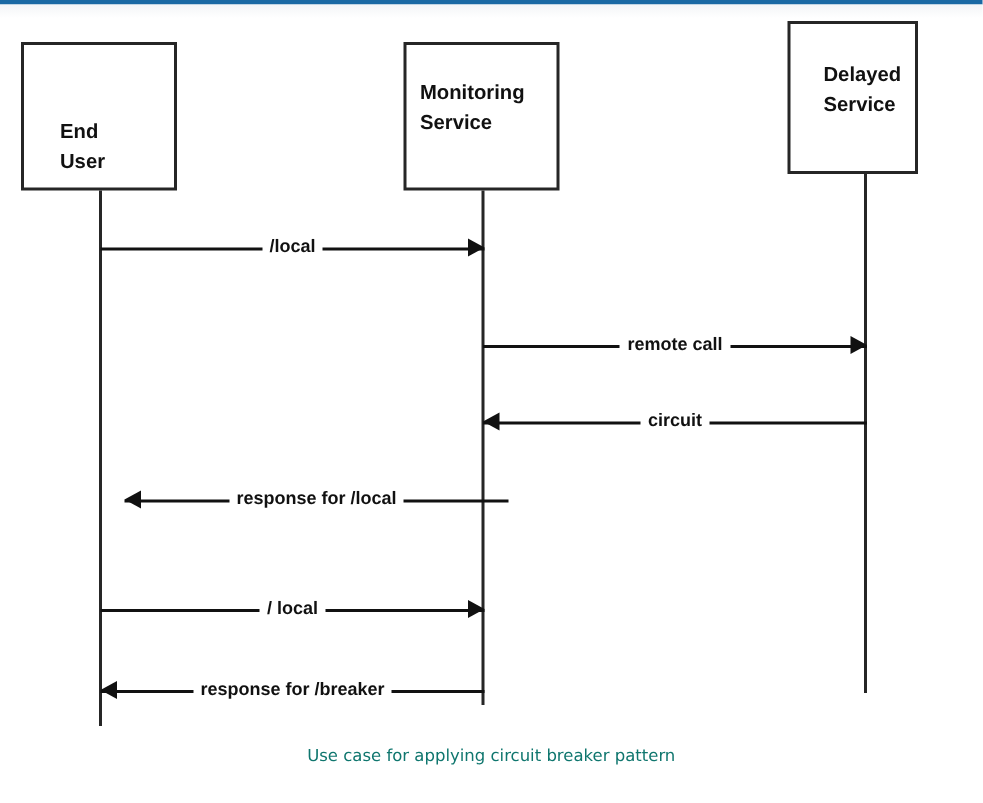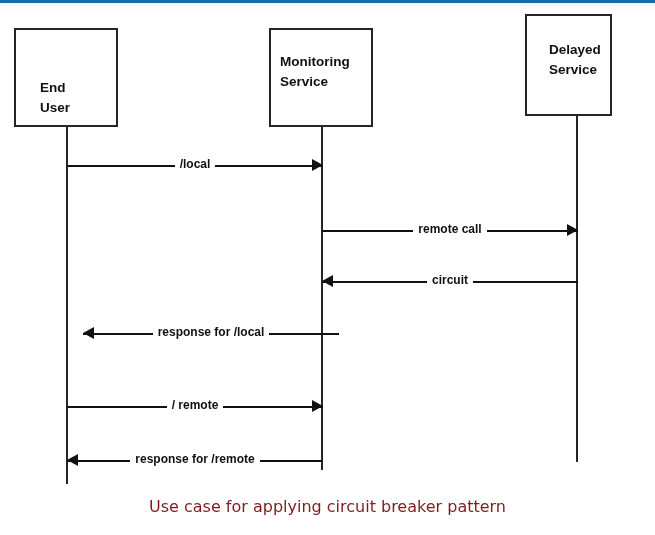--- a/index.html
+++ b/index.html
@@ -108,22 +108,22 @@
   }
   .msg .mlabel b { font-weight: bold; }
   .msg .mlabel span.reg { font-weight: bold; }
 
   
   .caption {
     position: absolute;
     left: 0;
     width: 655px;
     text-align: center;
-    font-size: 16px;
-    color: #7f1d1d;
+    font-size: 11px;
+    color: #0f766e;
     font-family: "DejaVu Sans", sans-serif;
   }
 </style>
 </head>
 <body>
 
 <div id="canvas">
 
   <div class="top-rule"></div>
   <div class="top-rule-fade"></div>
@@ -164,24 +164,24 @@
 
   <div class="msg to-left" style="left:67px; top:323px; width:256px;margin-left:16px;">
     <div class="line" style="width:256px;"></div>
     <div class="head"></div>
     <div class="mlabel"><span class="chip"><span class="reg">response for /</span><b>local</b></span></div>
   </div>
 
   <div class="msg to-right" style="left:67px; top:396px; width:256px;">
     <div class="line" style="width:256px;"></div>
     <div class="head"></div>
-    <div class="mlabel"><span class="chip"><span class="reg"></span><b>/ remote</b></span></div>
+    <div class="mlabel"><span class="chip"><span class="reg"></span><b>/ local</b></span></div>
   </div>
 
   <div class="msg to-left" style="left:67px; top:450px; width:256px;">
     <div class="line" style="width:256px;"></div>
     <div class="head"></div>
-    <div class="mlabel"><span class="chip"><span class="reg">response for /</span><b>remote</b></span></div>
+    <div class="mlabel"><span class="chip"><span class="reg">response for /</span><b>breaker</b></span></div>
   </div>
 
   <div class="caption" style="top:497px;">Use case for applying circuit breaker pattern</div>
 
 </div>
 
 </body></html>

